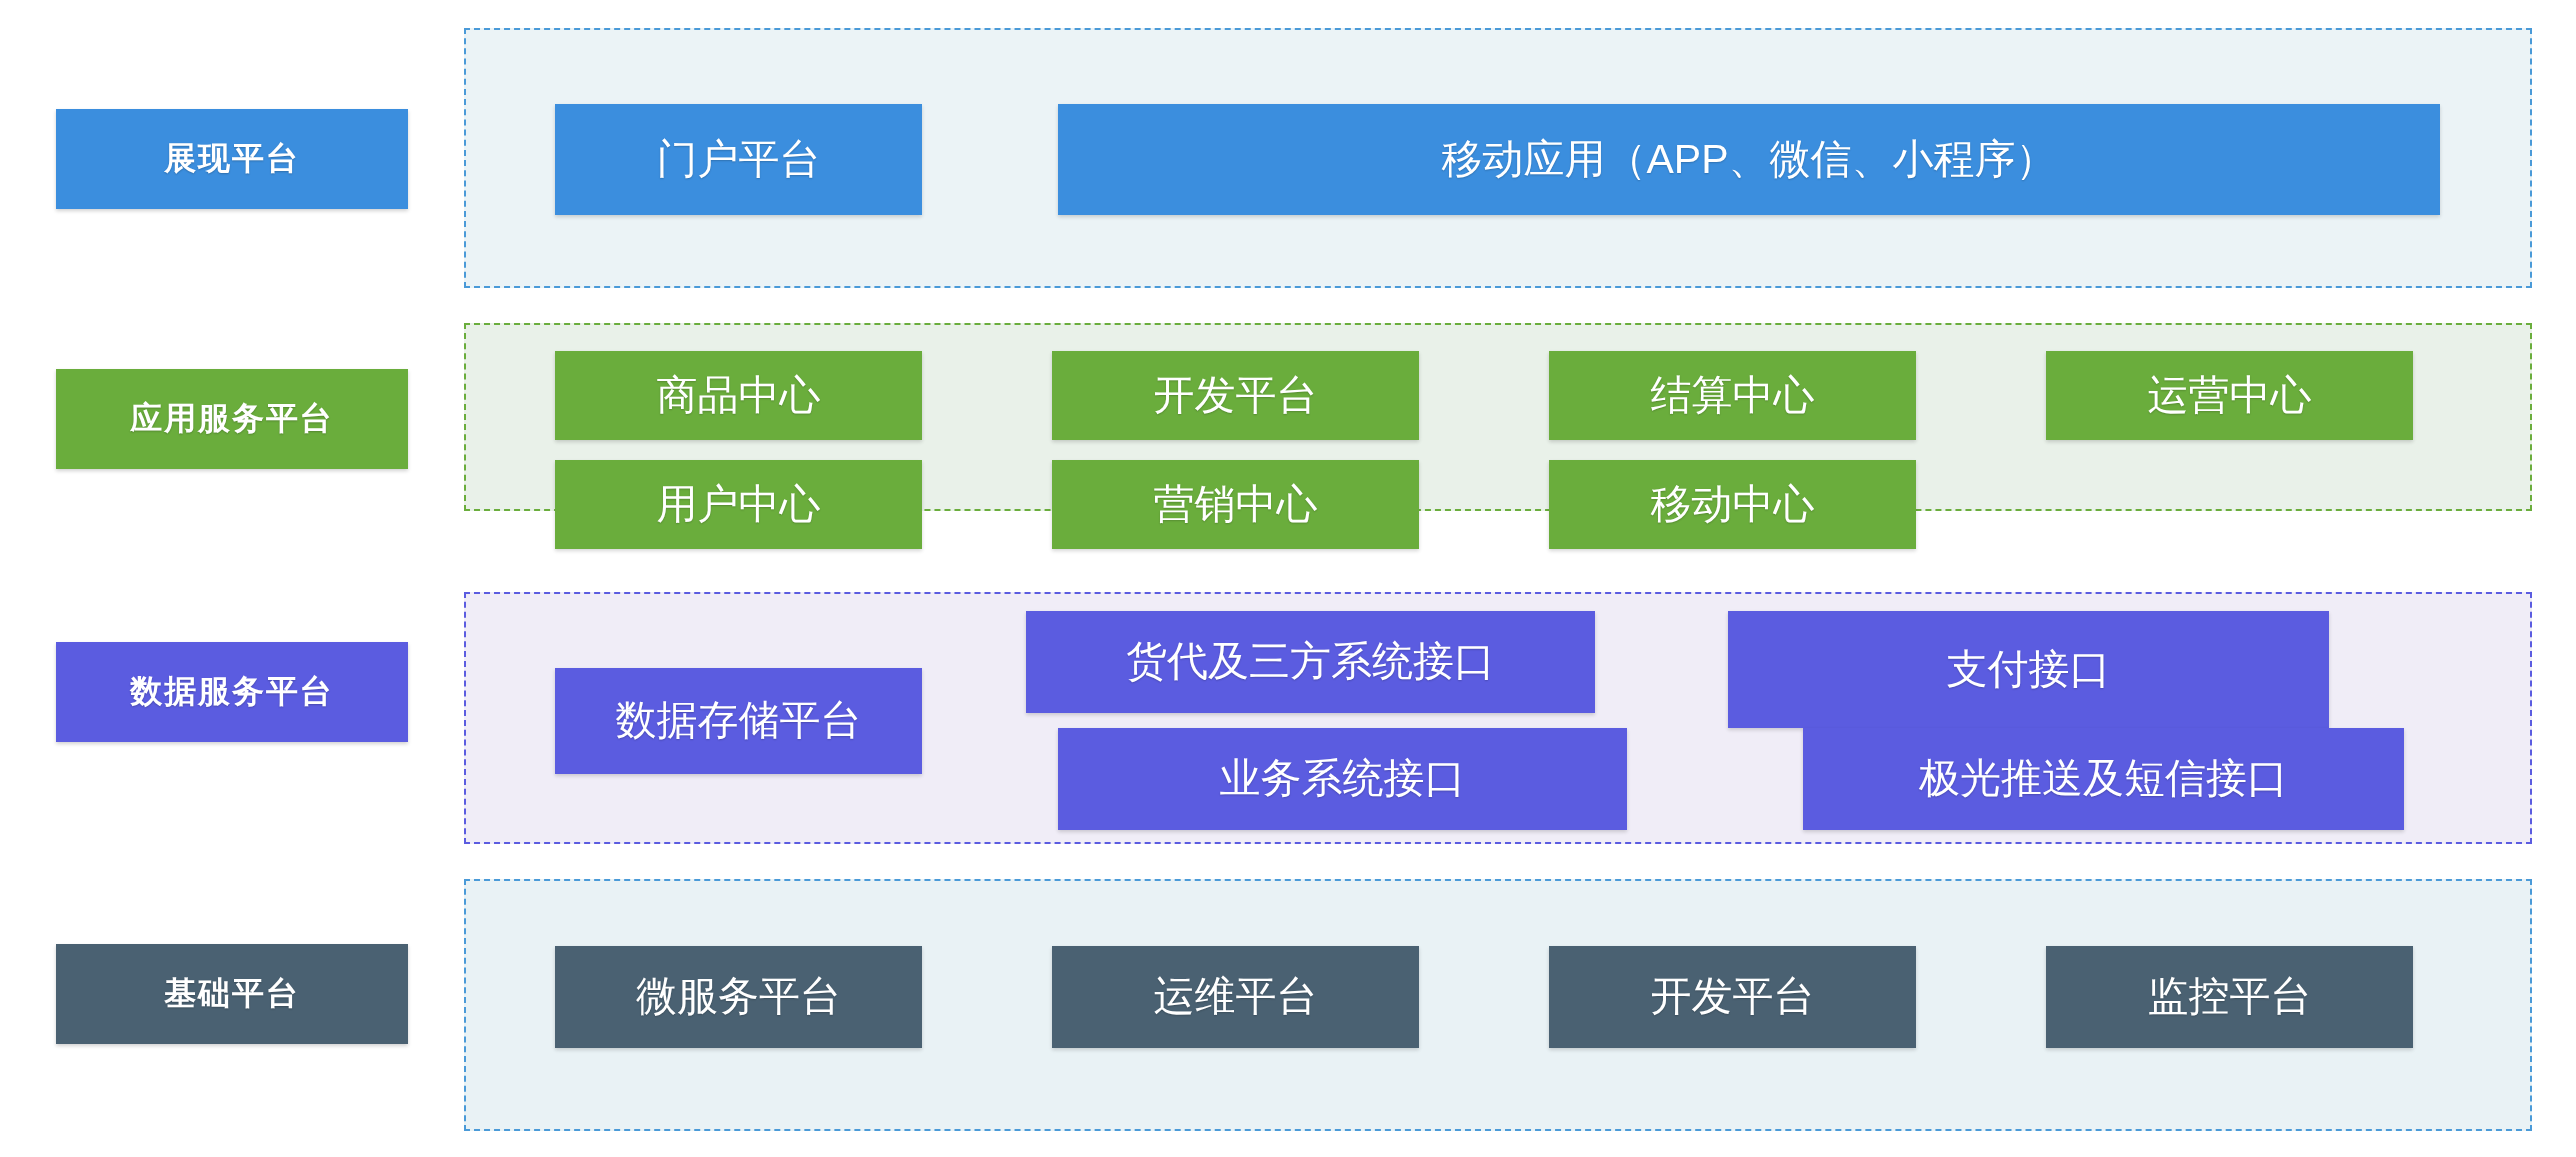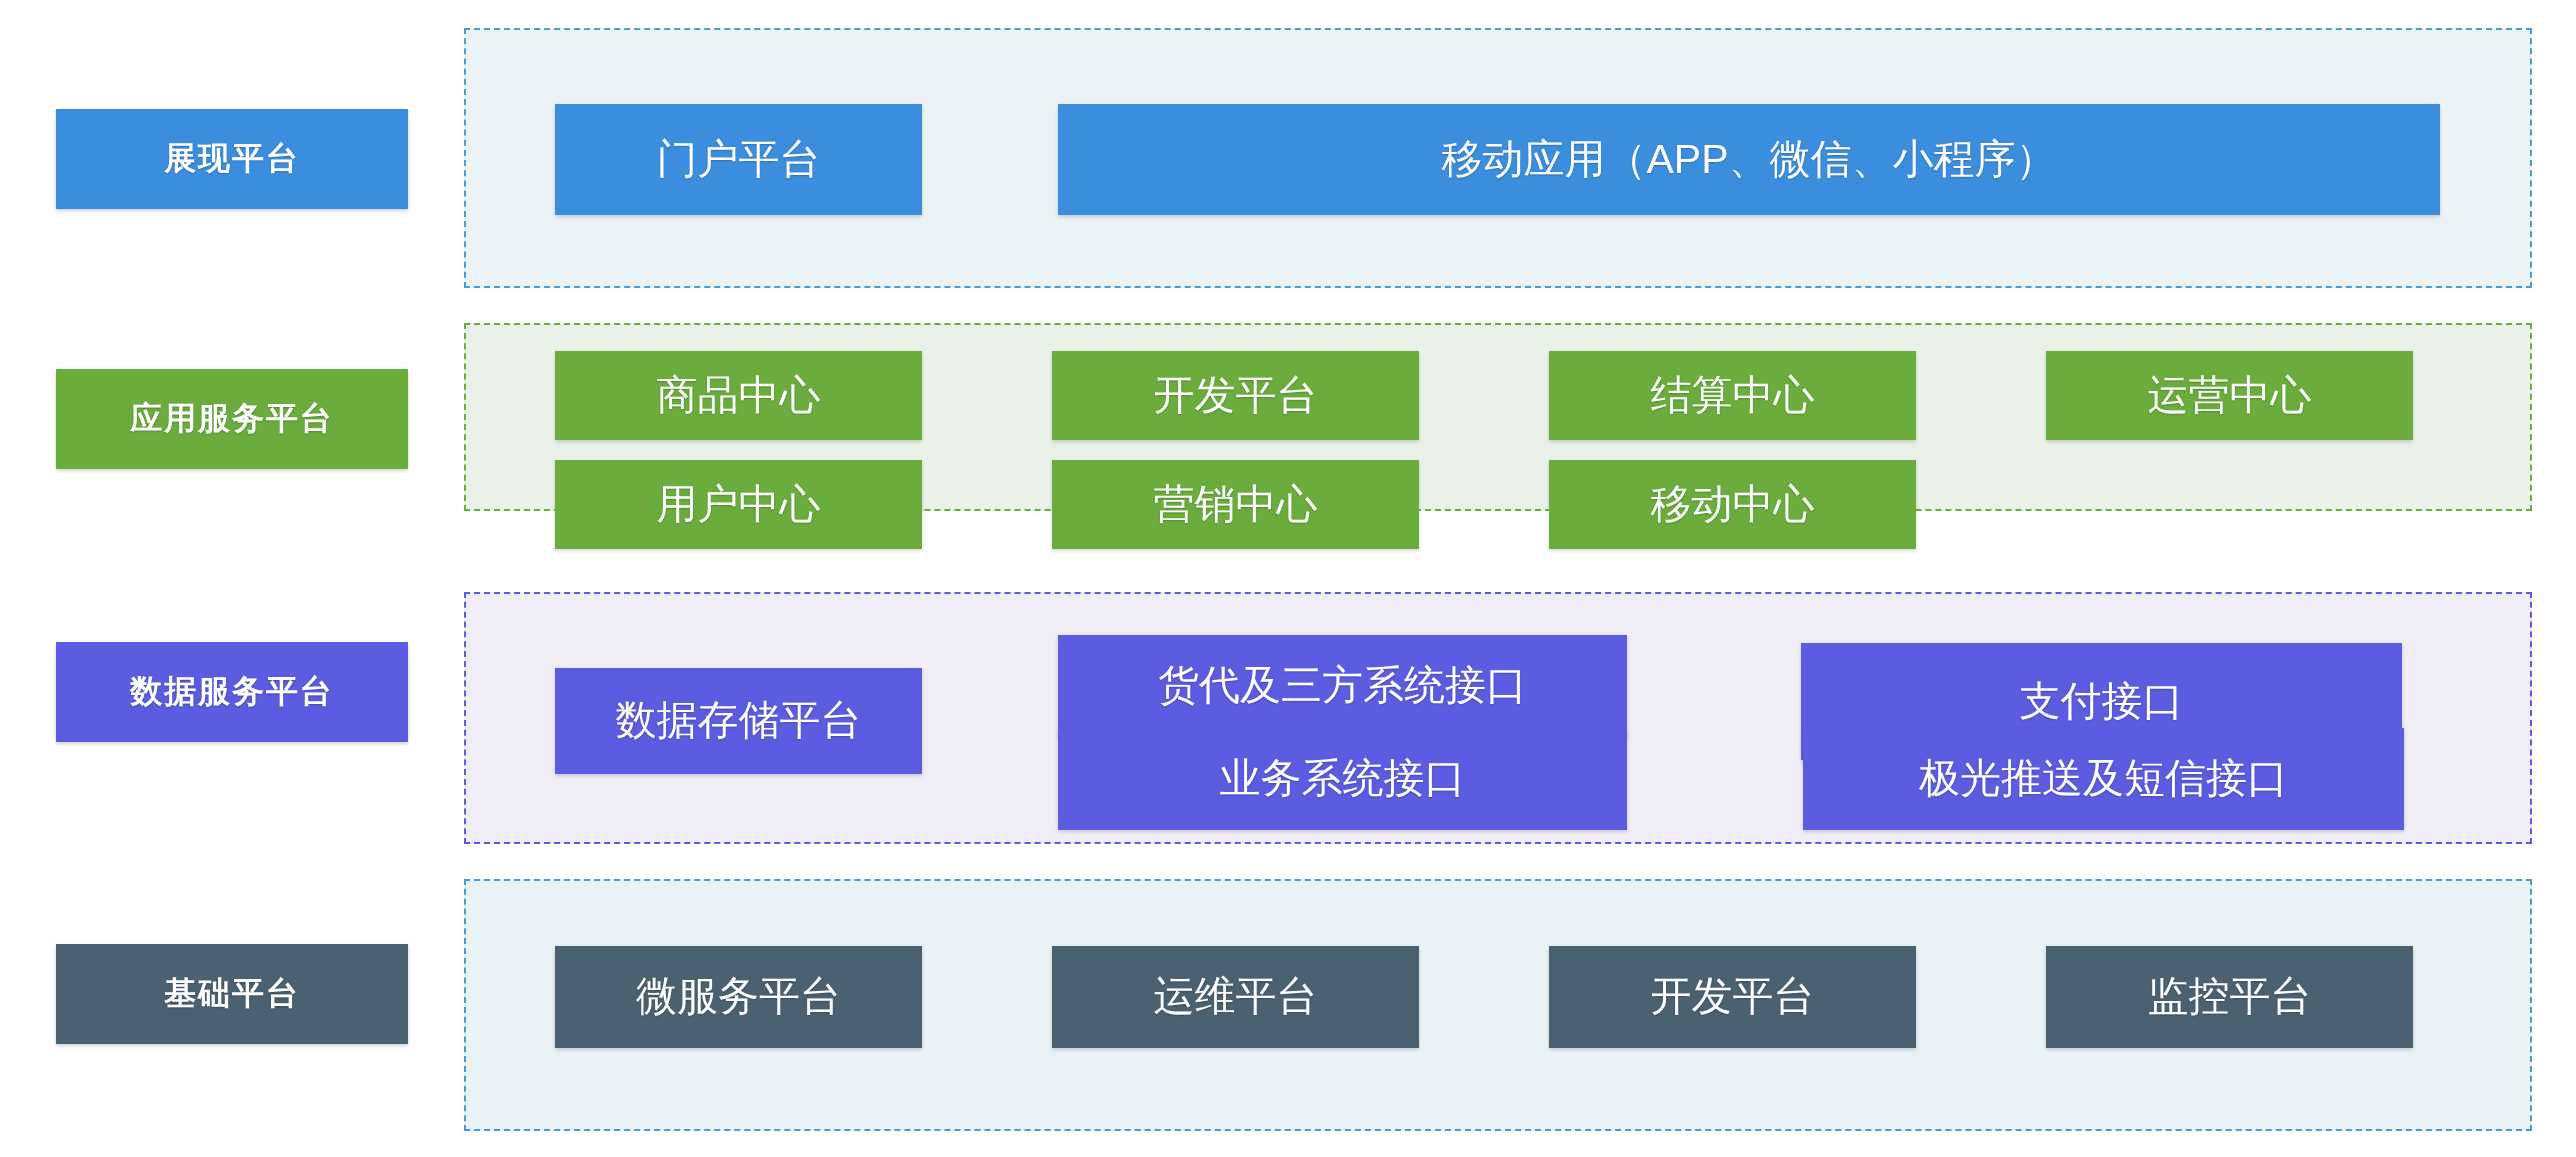--- a/index.html
+++ b/index.html
@@ -90,24 +90,24 @@
   #band-data {
     top: 592px; height: 252px;
     background: #f0edf7;
     border: 2.8px dashed #5b5ce0;
   }
   #label-data { top: 642px; background: #5b5ce0; }
   .node-purple { background: #5b5ce0; }
 
   #node-datastore   { position:absolute; left: 89px;  top: 74px;  width: 367px; height: 106px; }
 
-  #node-freight     { position:absolute; left: 592px; top: 16.7px;  width: 569px; height: 102px; margin-top: 24px; }
+  #node-freight     { position:absolute; left: 560px; top: 16.7px;  width: 569px; height: 102px; }
   #node-business    { position:absolute; left: 592px; top: 134px; width: 569px; height: 102px; }
 
-  #node-payment     { position:absolute; left: 1335px; top: 16.7px;  width: 601px; height: 117px; margin-top: 32px; }
+  #node-payment     { position:absolute; left: 1262px; top: 16.7px;  width: 601px; height: 117px; }
   #node-push        { position:absolute; left: 1337px; top: 134px; width: 601px; height: 102px; }
 
   
   #band-infrastructure {
     top: 879px; height: 252px;
     background: #e9f2f5;
     border: 2.8px dashed #4a9ad8;
   }
   #label-infrastructure { top: 944px; background: #4a6172; }
   .node-dark { background: #4a6172; }

